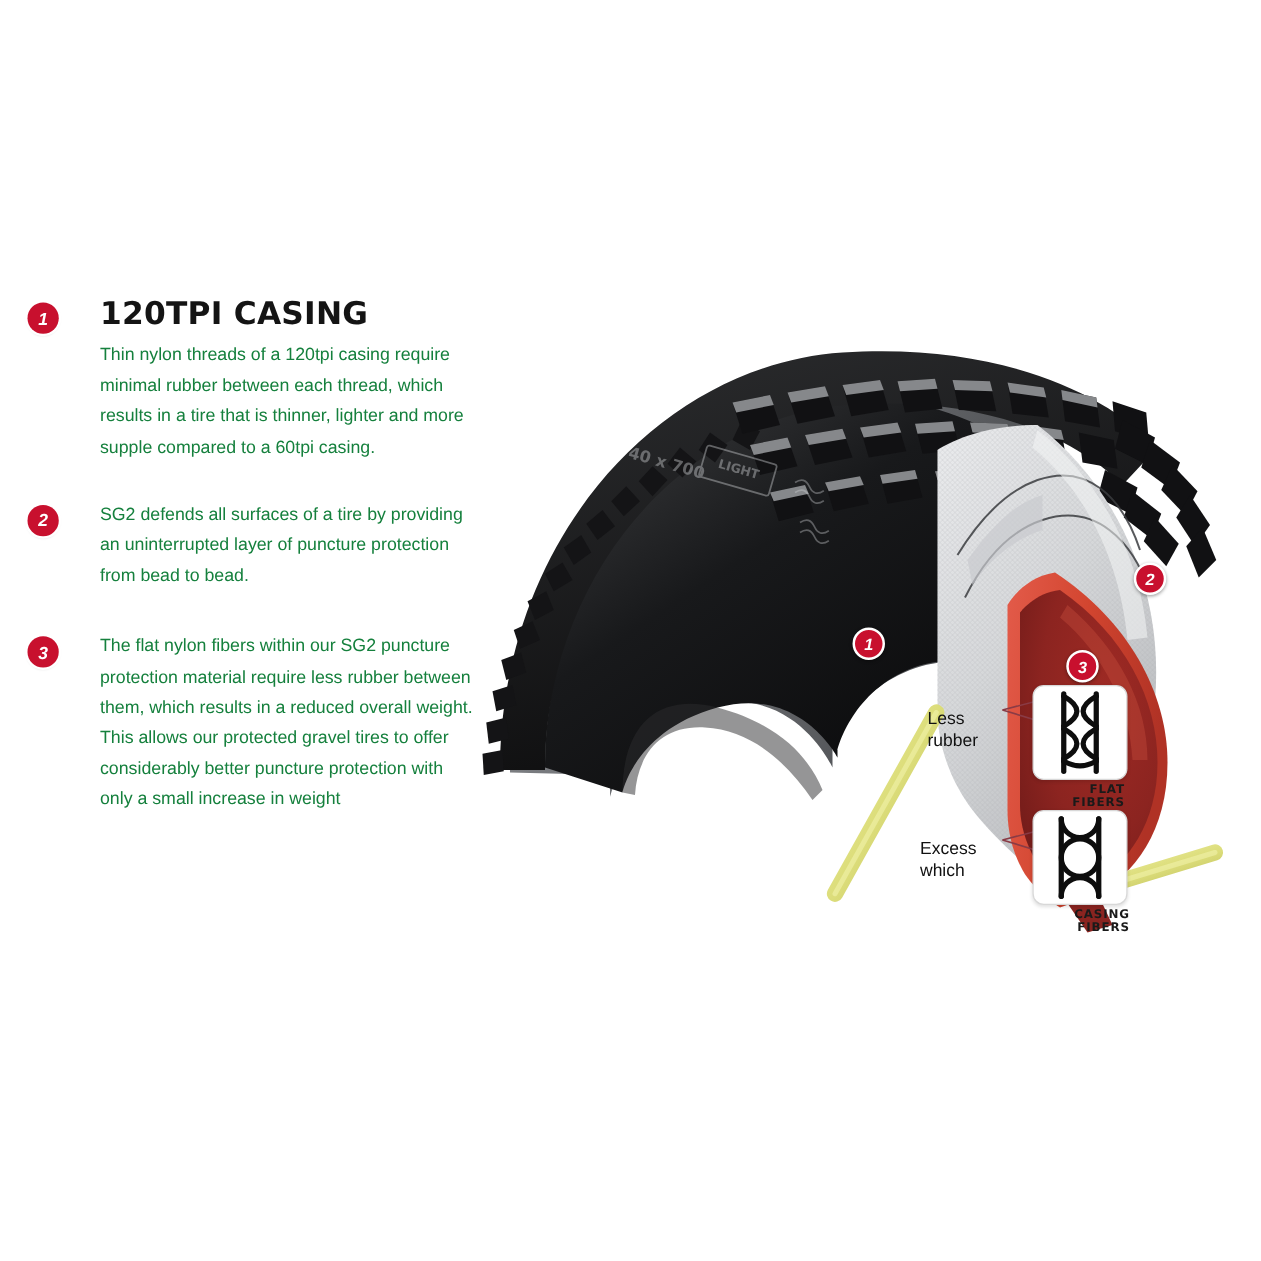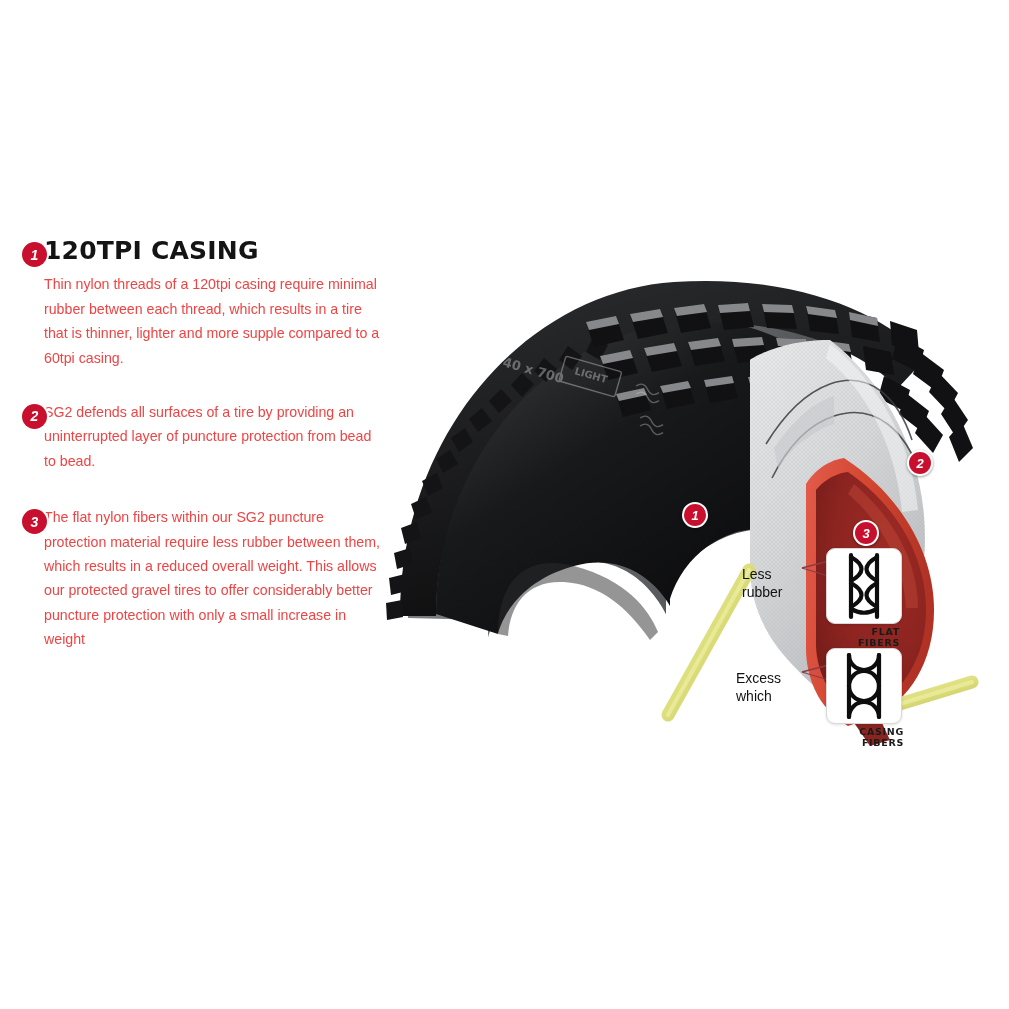--- a/index.html
+++ b/index.html
@@ -17,34 +17,34 @@
   .feature{position:relative;margin-bottom:26px;}
   .badge{
     position:absolute;left:22px;top:4px;
     width:25px;height:25px;border-radius:50%;
     background:#c8102e;
     box-shadow:0 0 0 2px #ffffff, 0 1px 2px rgba(0,0,0,.35);
     color:#fff;font-size:14px;font-weight:bold;font-style:italic;
     display:flex;align-items:center;justify-content:center;
     line-height:1;
   }
-  .feat-body{margin-left:44px;padding-right:16px;}
+  .feat-body{margin-left:80px;padding-right:16px;}
   .feat-title{
     font-family:"DejaVu Sans", sans-serif;
     font-weight:bold;
     font-size:25px;
     letter-spacing:.2px;
     color:#141414;
     line-height:1.05;
     margin:0 0 8px 0;
   }
   .feat-text{
     font-size:14.2px;
     line-height:1.72;
-    color:#ef4444;
+    color:#15803d;
     margin:0;
   }
 
   
   #art{position:absolute;left:378px;top:248px;width:631px;height:500px;}
   #art svg{display:block;}
 
   
   .callout{position:absolute;}
   .co-label{

